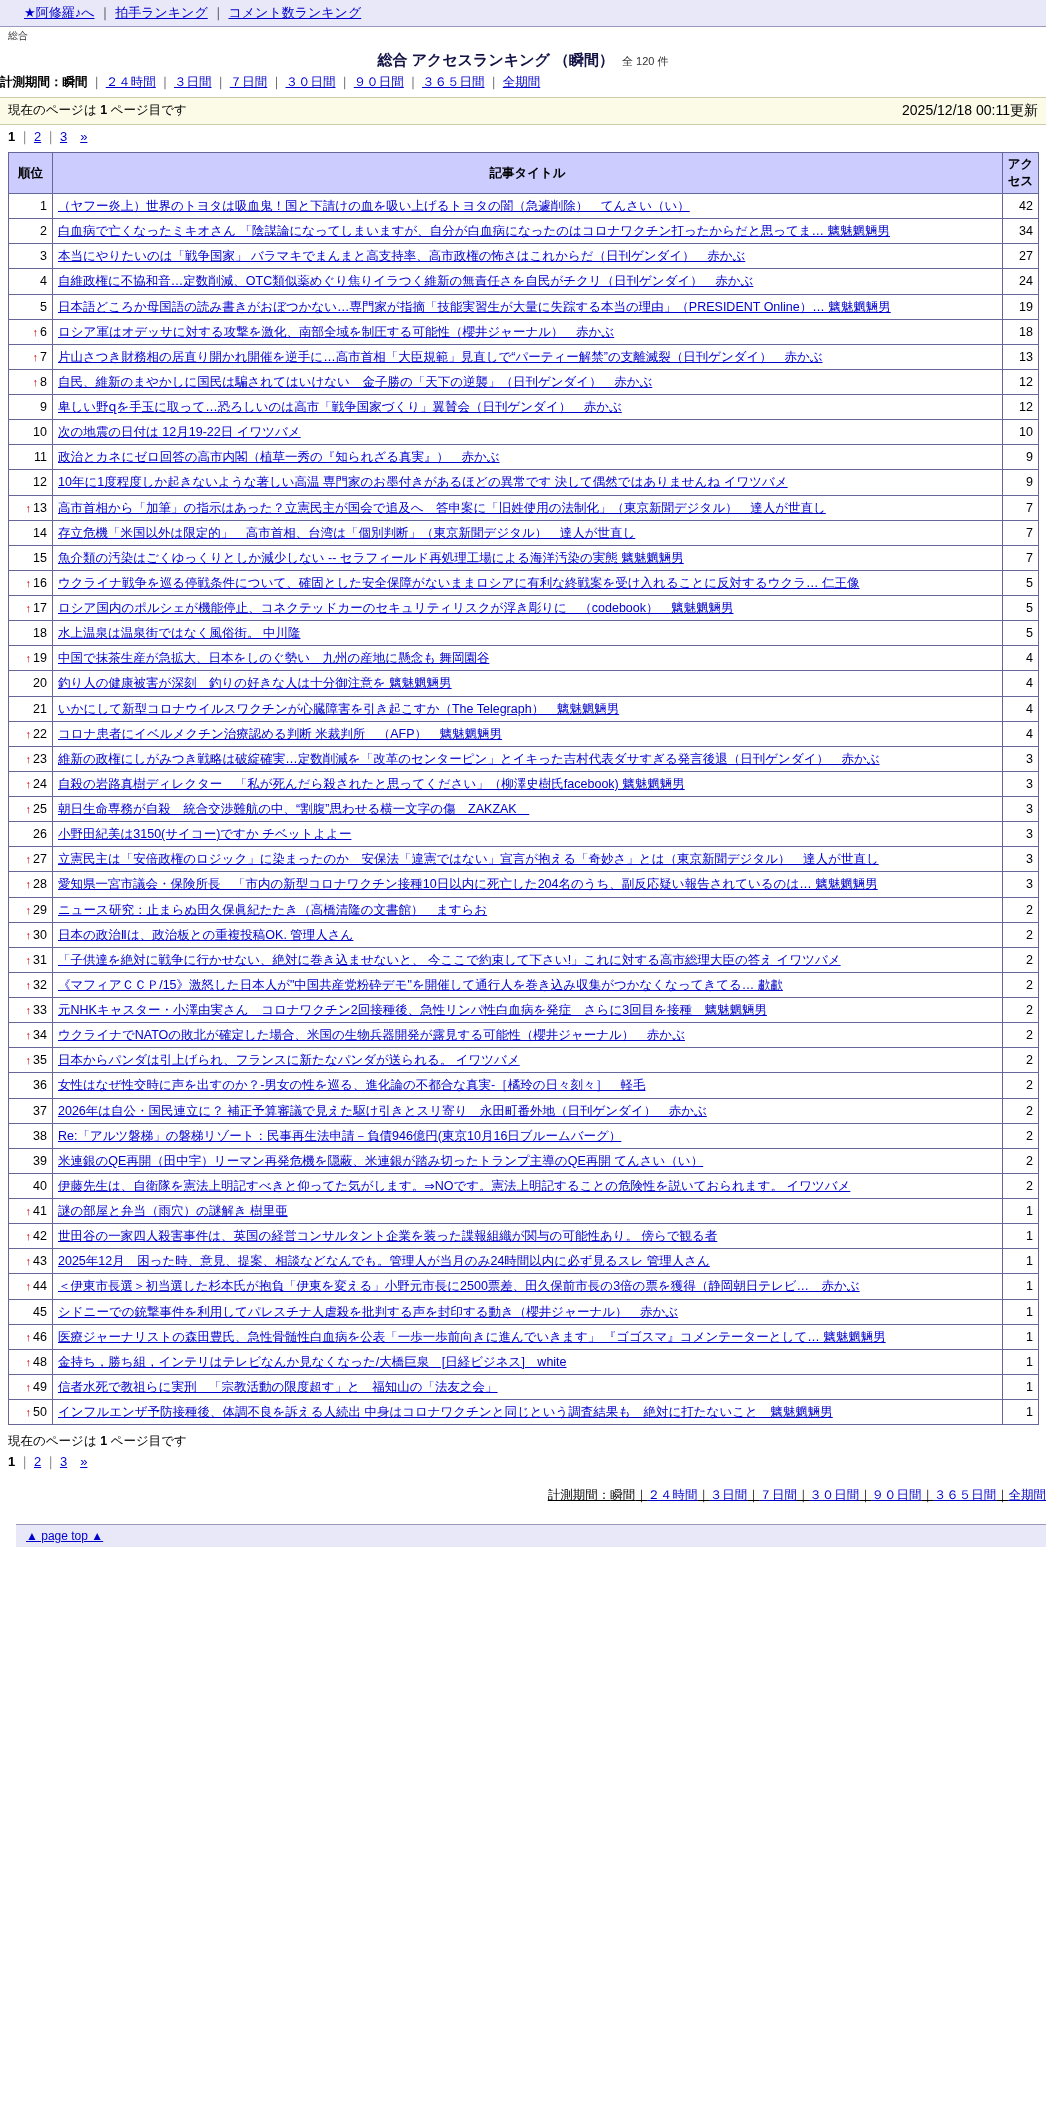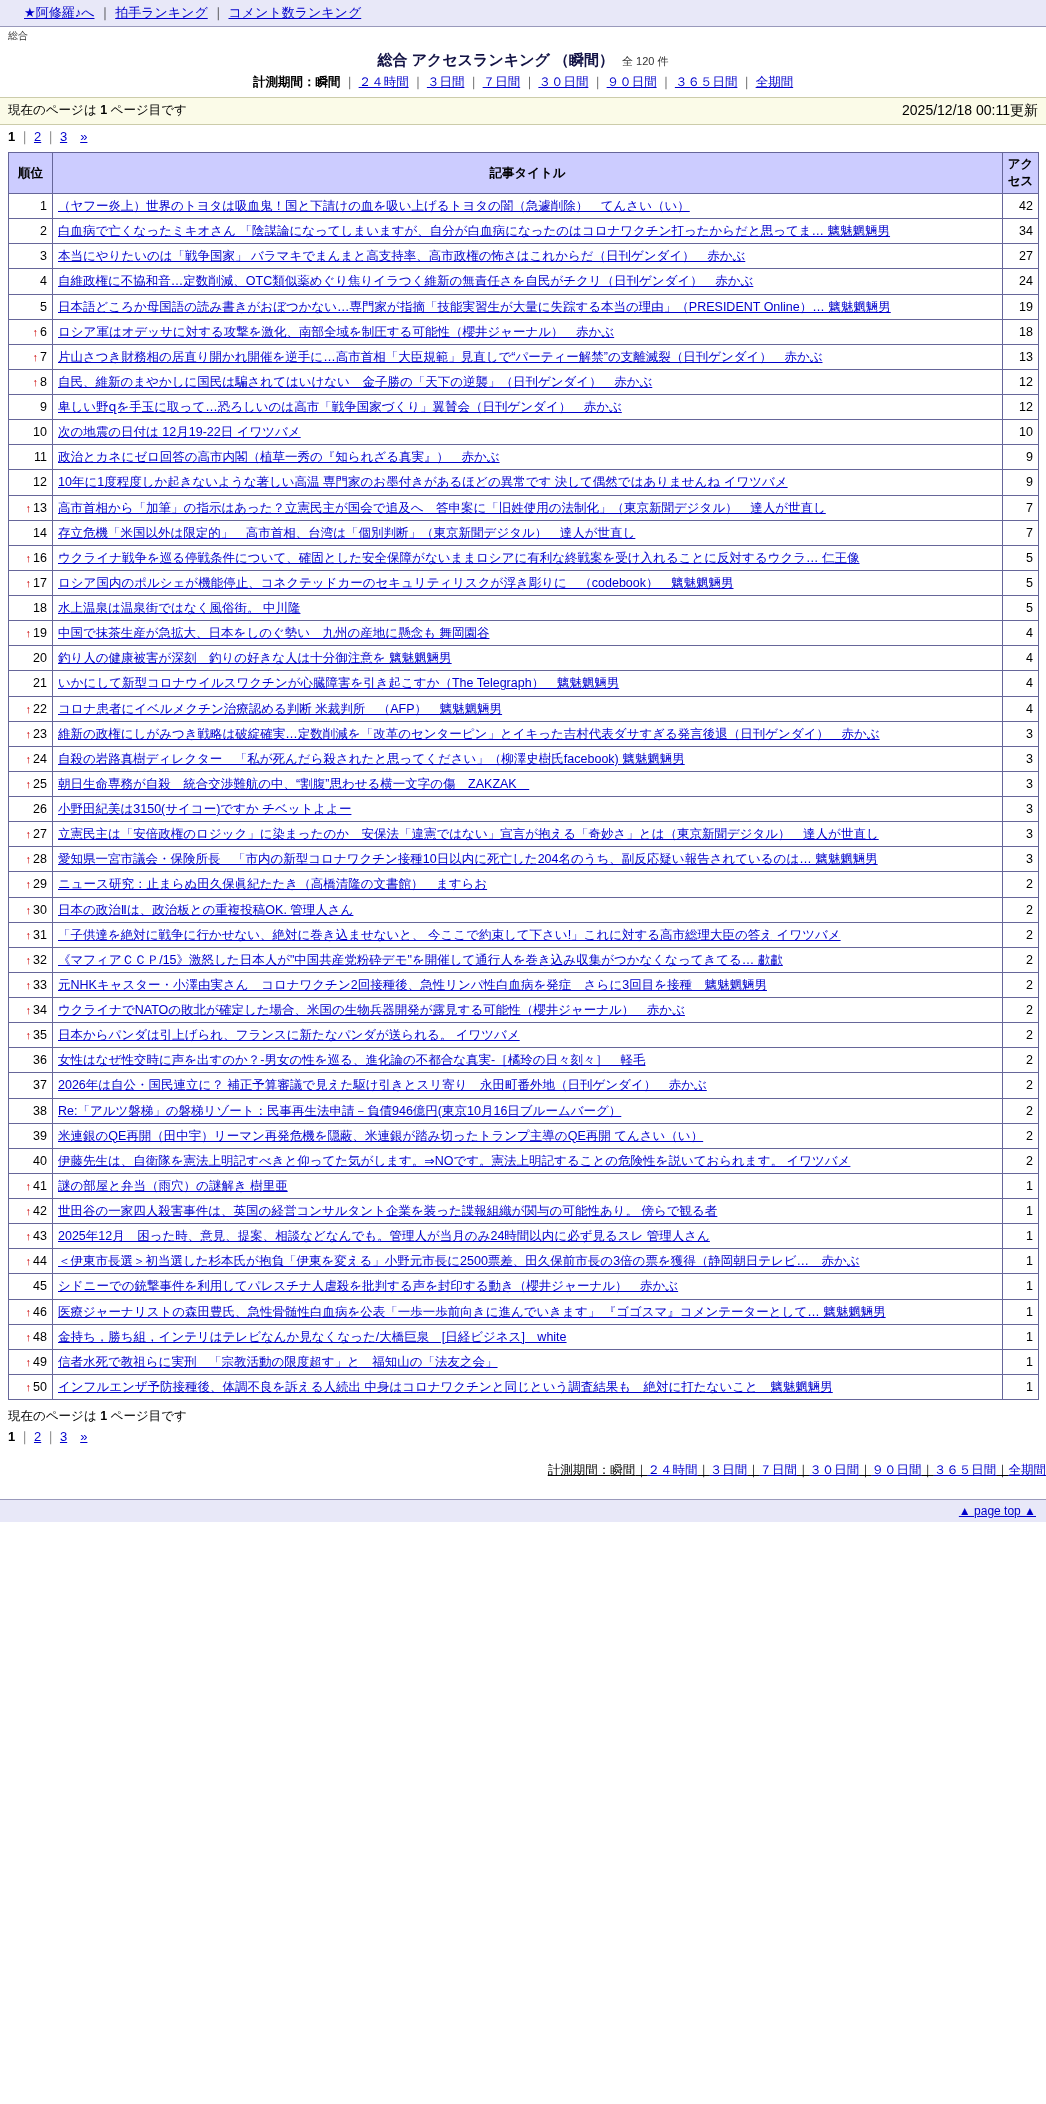--- a/index.html
+++ b/index.html
@@ -21,21 +21,21 @@
   .crumb{font-size:10px;padding:2px 8px;color:#333;}
   .title{
     text-align:center;
     font-size:15px;
     font-weight:bold;
     color:#111144;
     padding:6px 0 2px 0;
   }
   .title .cnt{font-size:11px;font-weight:normal;color:#333;padding-left:8px;}
   .periods{
-    text-align:center;
+    text-align:left;
     font-size:12.5px;
     padding:2px 0 6px 0;
   }
   .periods .lbl{font-weight:bold;}
   .periods .cur{font-weight:bold;color:#000;}
   .periods .sep{color:#444;padding:0 3px;}
   .pagebar{
     background:#fbfbe8;
     border-top:1px solid #ccccaa;
     border-bottom:1px solid #ccccaa;
@@ -77,23 +77,23 @@
   .up{color:#cc0000;font-size:11px;padding-right:2px;}
   .footbar{
     padding:4px 8px 0 8px;font-size:12.5px;
   }
   .bottomperiods{
     text-align:right;font-size:12.5px;padding:10px 0 20px 0;text-decoration:underline;
   }
   .pagetop{
     border-top:1px solid #9999bb;
     background:#e8e8f8;
-    text-align:right;
     padding:4px 10px;
     font-size:12px;
+    margin-left:16px;
   }
 </style>
 </head>
 <body>
 
 <div class="topbar">
   <a href="#">★阿修羅♪へ</a><span class="sep">｜</span><a href="#">拍手ランキング</a><span class="sep">｜</span><a href="#">コメント数ランキング</a>
 </div>
 
 <div class="crumb">総合</div>
@@ -195,20 +195,25 @@
         <td class="rk"><span class="up">↑</span><span>13</span></td>
         <td><a href="#">高市首相から「加筆」の指示はあった？立憲民主が国会で追及へ　答申案に「旧姓使用の法制化」（東京新聞デジタル）　達人が世直し</a></td>
         <td class="ac">7</td>
       </tr>
       <tr>
         <td class="rk"><span>14</span></td>
         <td><a href="#">存立危機「米国以外は限定的」　高市首相、台湾は「個別判断」（東京新聞デジタル）　達人が世直し</a></td>
         <td class="ac">7</td>
       </tr>
       <tr>
+        <td class="rk"><span>15</span></td>
+        <td><a href="#">魚介類の汚染はごくゆっくりとしか減少しない -- セラフィールド再処理工場による海洋汚染の実態 魑魅魍魎男</a></td>
+        <td class="ac">7</td>
+      </tr>
+      <tr>
         <td class="rk"><span class="up">↑</span><span>16</span></td>
         <td><a href="#">ウクライナ戦争を巡る停戦条件について、確固とした安全保障がないままロシアに有利な終戦案を受け入れることに反対するウクラ… 仁王像</a></td>
         <td class="ac">5</td>
       </tr>
       <tr>
         <td class="rk"><span class="up">↑</span><span>17</span></td>
         <td><a href="#">ロシア国内のポルシェが機能停止、コネクテッドカーのセキュリティリスクが浮き彫りに　（codebook）　魑魅魍魎男</a></td>
         <td class="ac">5</td>
       </tr>
       <tr>

